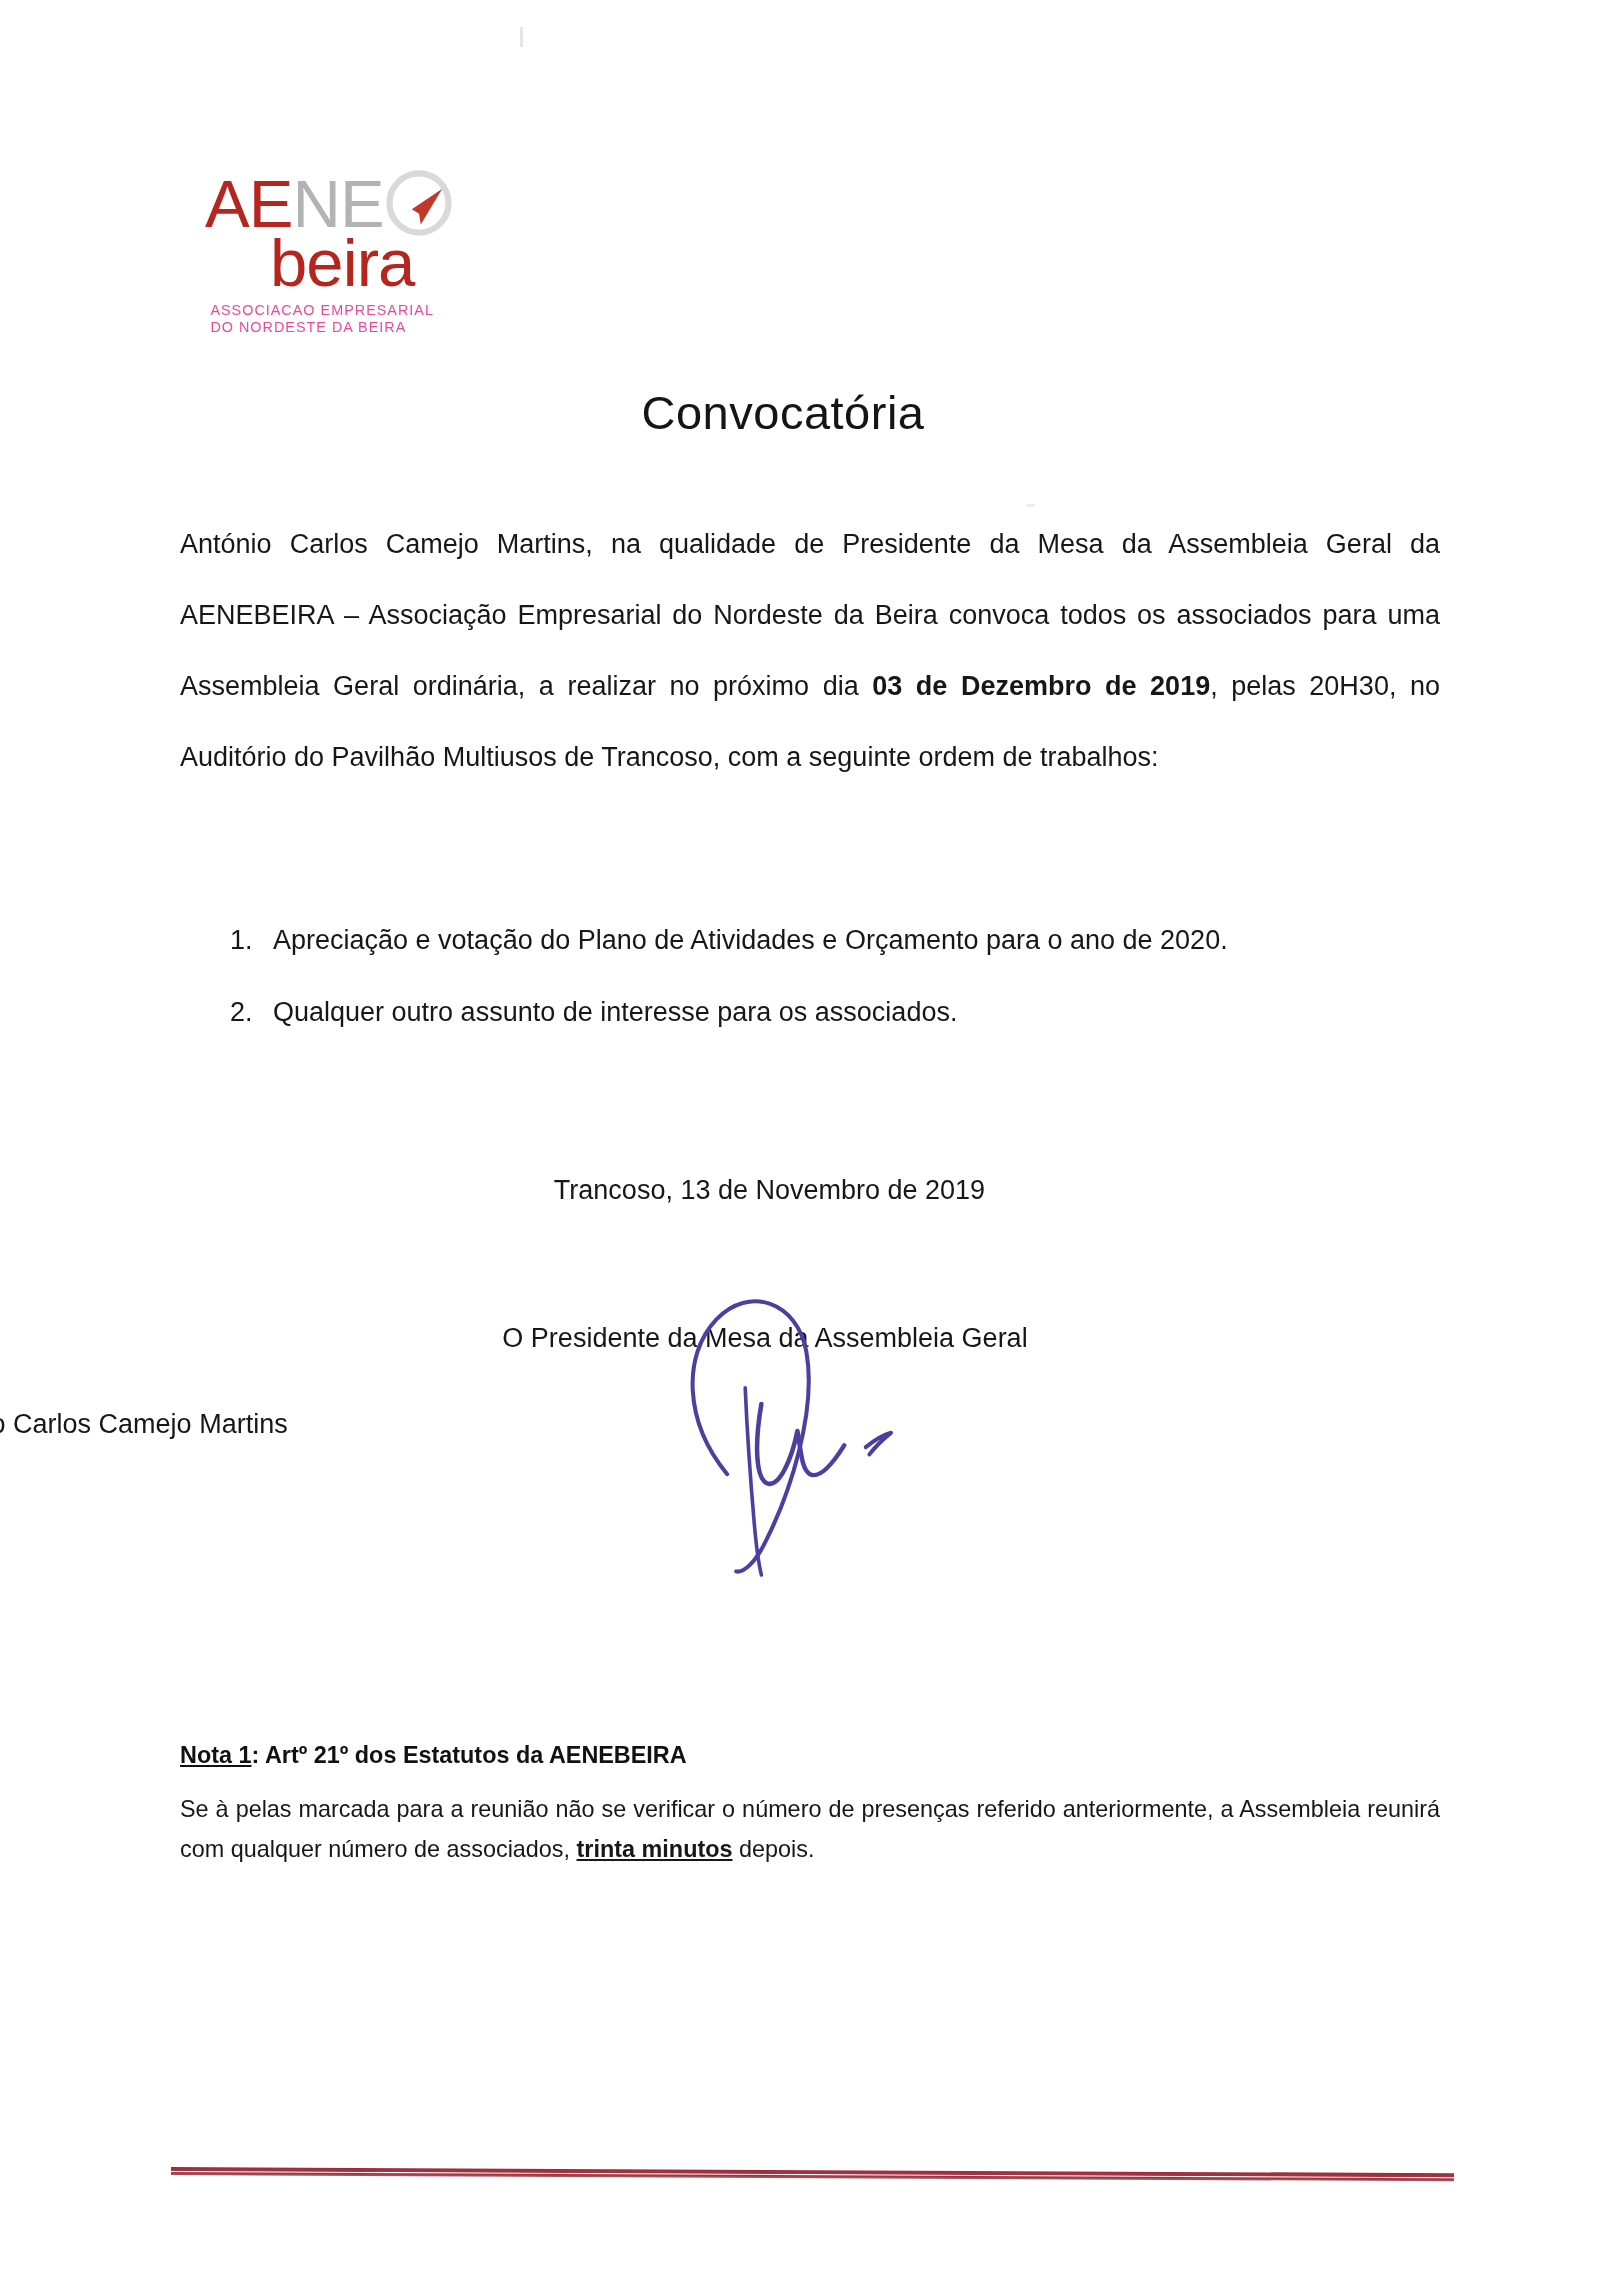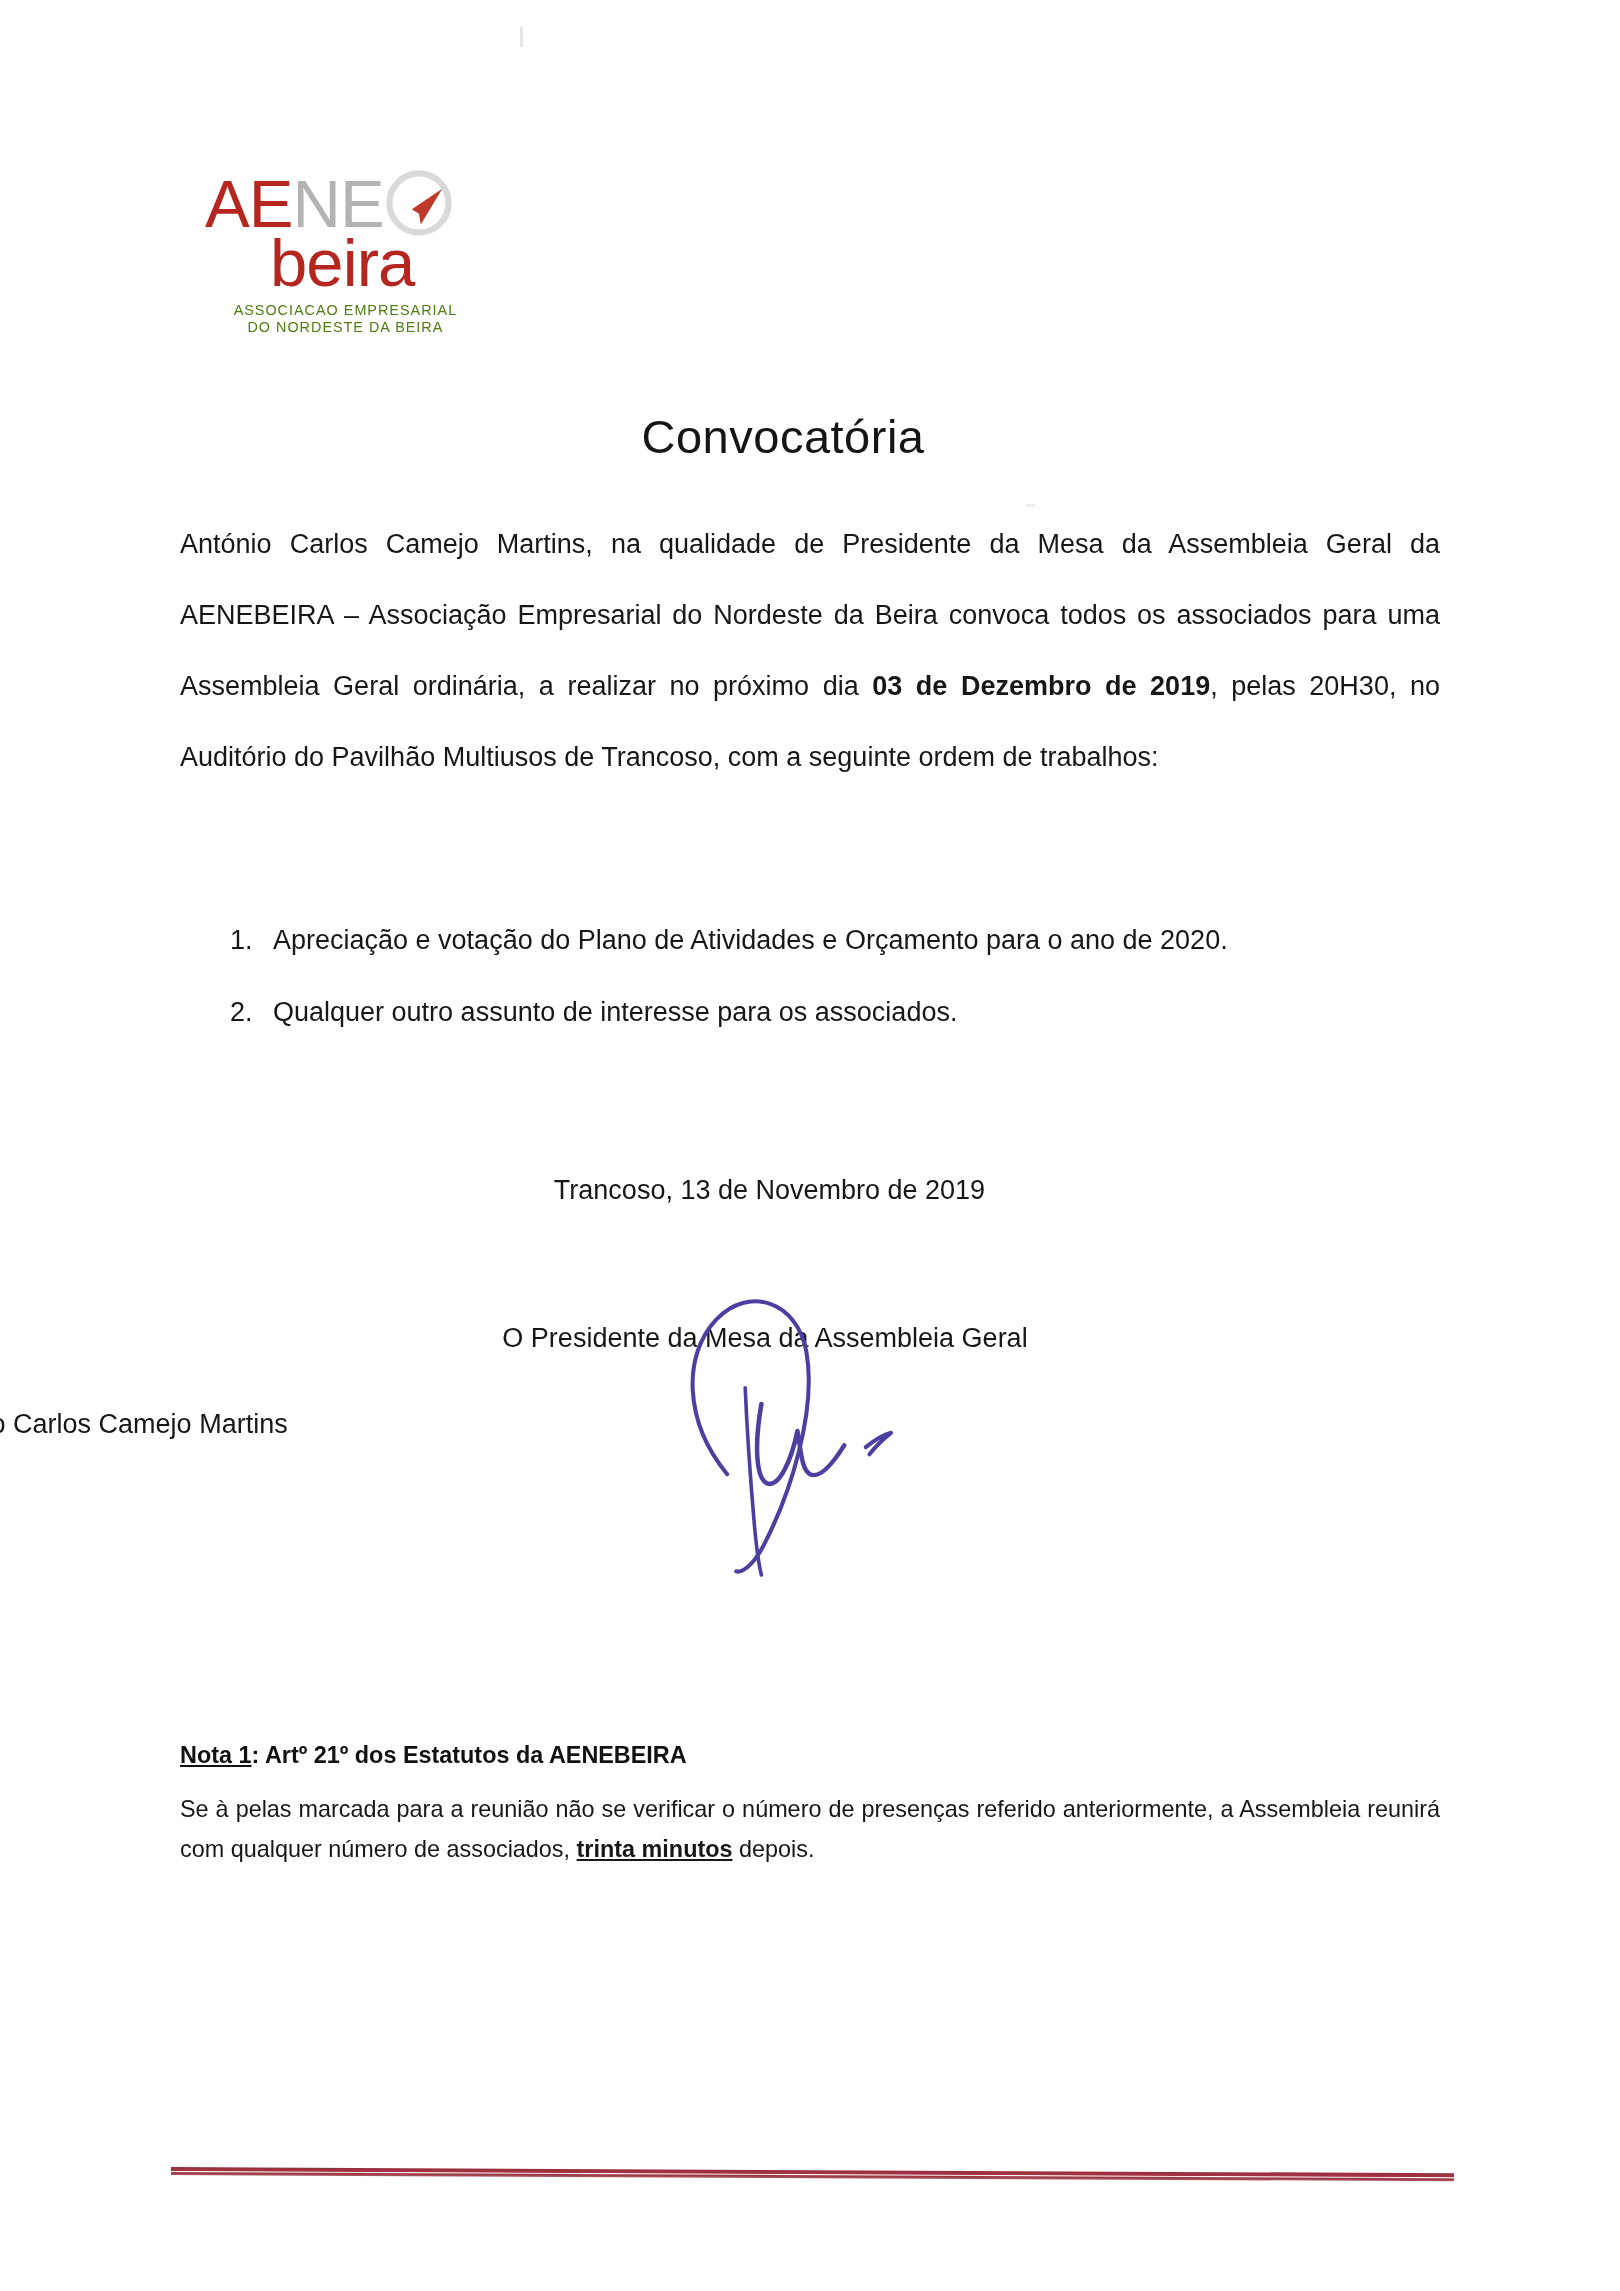--- a/index.html
+++ b/index.html
@@ -70,40 +70,38 @@
     font-size: 67px;
     letter-spacing: -0.9px;
     color: #b4261e;
     line-height: 72px;
     font-weight: 400;
   }
   .logo-tagline {
     margin-top: 3.6px;
     margin-left: 5.4px;
     width: 270px;
-    text-align: center;
     font-size: 14.4px;
     letter-spacing: 1px;
     line-height: 17px;
-    color: #4d7c0f;
+    color: #ec4899;
     font-weight: 400;
   }
 
   
   .doc-title {
     position: absolute;
     left: 0;
     top: 385px;
     width: 1620px;
     text-align: center;
     font-size: 47px;
     font-weight: 400;
     color: #151515;
     letter-spacing: 0.5px;
-    margin-top: 24px;
   }
   .doc-title .inner { margin-left: -54px; display:inline-block; }
 
   
   .body-block {
     position: absolute;
     left: 180px;
     top: 509px;
     width: 1260px;
   }

